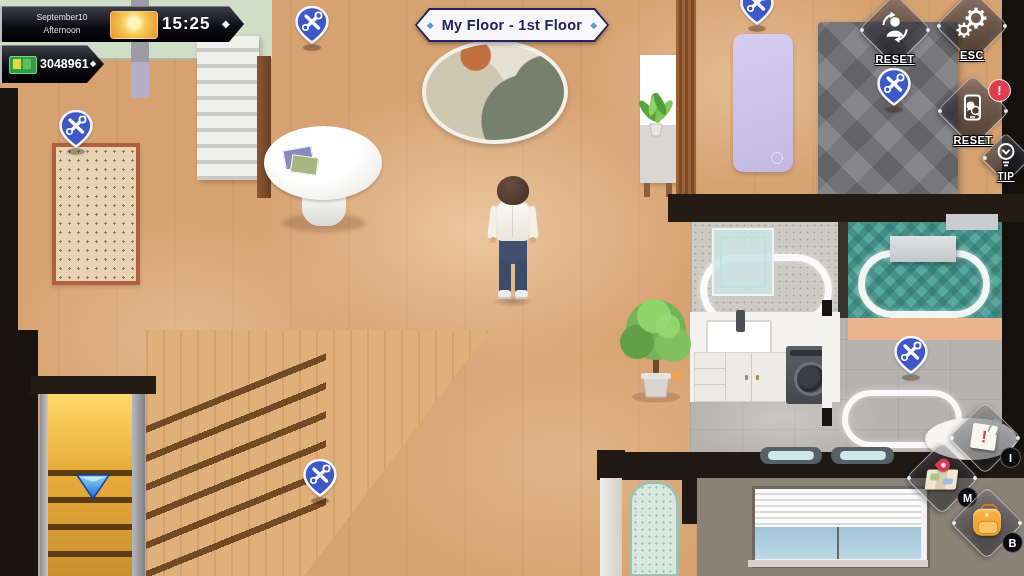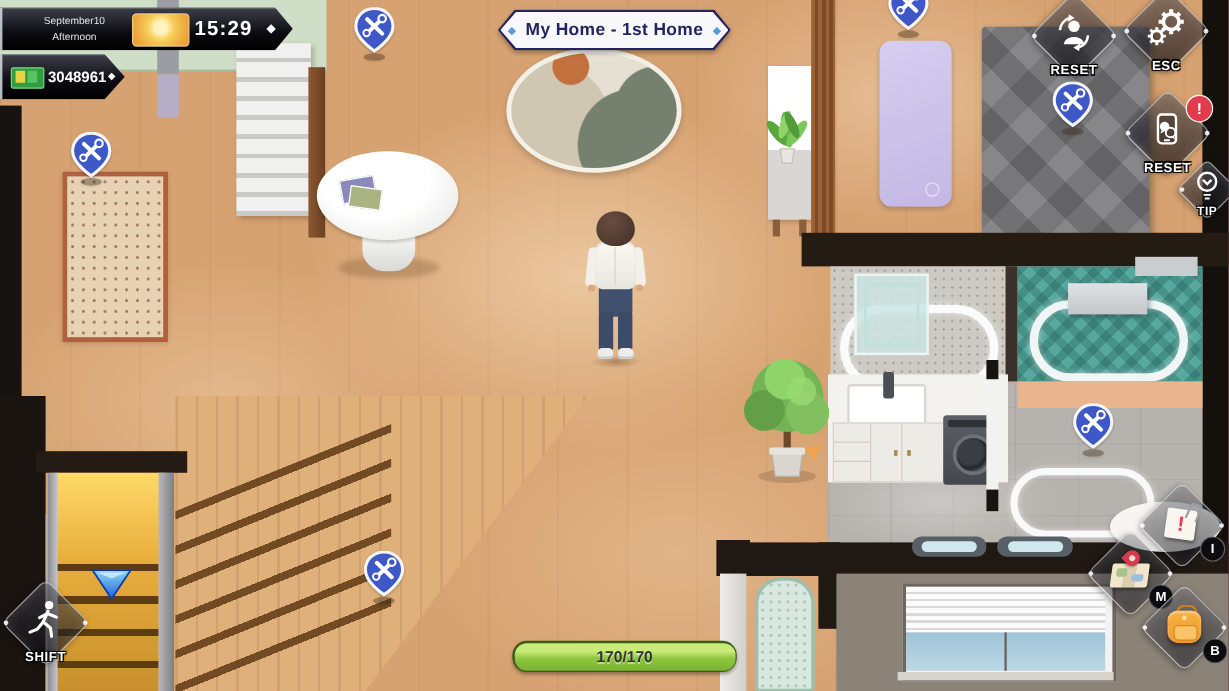--- a/index.html
+++ b/index.html
@@ -24,21 +24,21 @@
   .teal{background:
       repeating-linear-gradient(135deg, rgba(32,94,86,.35) 0 7px, transparent 7px 15px),
       repeating-linear-gradient(45deg, rgba(32,94,86,.30) 0 7px, transparent 7px 15px), #57a89f;}
   .grayrug{background:
       repeating-linear-gradient(45deg, rgba(255,255,255,.07) 0 22px, rgba(0,0,0,.10) 22px 44px),
       repeating-linear-gradient(-45deg, rgba(255,255,255,.05) 0 22px, rgba(0,0,0,.08) 22px 44px), #77777a;
       border-radius:4px;box-shadow:2px 3px 6px rgba(0,0,0,.3);}
   .ovaltrack{border:7px solid rgba(255,255,255,.92);border-radius:42px;box-shadow:0 0 6px rgba(255,255,255,.5), inset 0 0 5px rgba(255,255,255,.5);}
   
   .banner{background:linear-gradient(180deg,#40404c,#0b0b11 60%,#000);box-shadow:inset 0 1px 0 rgba(255,255,255,.35);border-left:2px solid rgba(215,220,228,.85);}
-  .olbl{color:#fff;font-weight:bold;text-shadow:1px 1px 0 rgba(0,0,0,.9),-1px 1px 0 rgba(0,0,0,.9),1px -1px 0 rgba(0,0,0,.9),-1px -1px 0 rgba(0,0,0,.9),0 0 3px #000;}
+  .olbl{color:#fff;font-weight:bold;text-shadow:1px 1px 0 rgba(0,0,0,.9),-1px 1px 0 rgba(0,0,0,.9),1px -1px 0 rgba(0,0,0,.9),-1px -1px 0 rgba(0,0,0,.9),0 0 3px #000;text-decoration:underline;}
   .dbtn .dia{position:absolute;left:50%;top:50%;transform:translate(-50%,-50%) rotate(45deg);
       background:linear-gradient(135deg, rgba(70,70,82,.55), rgba(8,8,12,.68));
       border:1px solid rgba(255,255,255,.55);border-radius:7px;box-shadow:inset 0 0 10px rgba(255,255,255,.12), 0 2px 5px rgba(0,0,0,.35);}
   .dbtn .dotL,.dbtn .dotR{position:absolute;top:50%;width:4px;height:4px;margin-top:-2px;border-radius:50%;background:rgba(255,255,255,.85);}
   .dbtn .icon{position:absolute;left:50%;top:50%;transform:translate(-50%,-58%);}
   .dbtn .lbl{position:absolute;left:50%;transform:translateX(-50%);bottom:1px;font-size:11px;letter-spacing:.5px;white-space:nowrap;}
   .hotkey{position:absolute;width:19px;height:19px;border-radius:50%;background:#0c0c10;border:1px solid rgba(255,255,255,.35);
       color:#fff;font-size:11px;font-weight:bold;display:flex;align-items:center;justify-content:center;}
   .pin{position:absolute;width:36px;height:46px;filter:drop-shadow(0 1px 1px rgba(0,0,0,.25));}
 </style>
@@ -281,38 +281,38 @@
     </svg>
   </div>
     </div>
 
   <div class="a banner" style="left:0;top:6px;width:244px;height:36px;clip-path:polygon(0 0,229px 0,244px 50%,229px 100%,0 100%)">
     <div class="a" style="left:14px;top:5px;width:92px;text-align:center;color:#e4e4e4;font-size:8.5px;line-height:1.5">
       <div>September10</div>
       <div>Afternoon</div>
     </div>
     <div class="a" style="left:108px;top:5px;width:46px;height:26px;border-radius:4px;border:1px solid rgba(255,255,255,.4);background:radial-gradient(circle at 50% 42%, #fff3c0 0 18%, #f6ce58 40%, #efa93e 75%, #e89a35)"></div>
-    <div class="a" style="left:160px;top:8px;color:#fff;font-size:17px;font-weight:bold;letter-spacing:1px">15:29</div>
+    <div class="a" style="left:160px;top:8px;color:#fff;font-size:17px;font-weight:bold;letter-spacing:1px">15:25</div>
     <div class="a" style="left:220px;top:12px;color:#fff;font-size:10px">◆</div>
   </div>
 
   <div class="a banner" style="left:0;top:45px;width:104px;height:38px;clip-path:polygon(0 0,87px 0,104px 50%,87px 100%,0 100%)">
     <div class="a" style="left:7px;top:11px;width:26px;height:16px;background:#2f9e3f;border-radius:2px;border:1px solid #7fd08a">
       <div class="a" style="left:3px;top:2px;width:8px;height:10px;background:#e8d44a"></div>
       <div class="a" style="left:13px;top:2px;width:8px;height:10px;background:#57c262"></div>
     </div>
     <div class="a" style="left:38px;top:12px;color:#fff;font-size:12.5px;font-weight:bold">3048961</div>
     <div class="a" style="left:88px;top:14px;color:#fff;font-size:8px">◆</div>
   </div>
 
   <div class="a" style="left:415px;top:8px;width:194px;height:34px;filter:drop-shadow(0 2px 2px rgba(0,0,0,.35))">
     <div class="a" style="left:0;top:0;width:194px;height:34px;background:#23235f;clip-path:polygon(14px 0,180px 0,194px 50%,180px 100%,14px 100%,0 50%)"></div>
     <div class="a" style="left:2px;top:2px;width:190px;height:30px;background:#f8f8fb;clip-path:polygon(13px 0,177px 0,190px 50%,177px 100%,13px 100%,0 50%);display:flex;align-items:center;justify-content:center;gap:8px">
       <span style="color:#5b9bd5;font-size:9px">◆</span>
-      <span style="color:#23235f;font-size:14.5px;font-weight:bold;letter-spacing:.3px">My Home - 1st Home</span>
+      <span style="color:#23235f;font-size:14.5px;font-weight:bold;letter-spacing:.3px">My Floor - 1st Floor</span>
       <span style="color:#5b9bd5;font-size:9px">◆</span>
     </div>
   </div>
 
   <div class="a dbtn" style="left:859px;top:-6px;width:72px;height:72px">
     <div class="dia" style="width:50px;height:50px"></div>
     <div class="dotL" style="left:1px"></div>
       <div class="dotR" style="right:1px"></div>
     <svg class="icon" width="34" height="34" viewBox="0 0 32 32">
       <circle cx="16" cy="11" r="4.5" fill="#fff"></circle>
@@ -379,36 +379,20 @@
     <div class="dotL" style="left:2px"></div>
     <svg class="icon" width="22" height="26" viewBox="0 0 22 26" style="transform:translate(-50%,-60%)">
       <circle cx="11" cy="9" r="7.5" stroke="#fff" stroke-width="2" fill="rgba(255,255,255,.1)"></circle>
       <path d="M7.5 7.5 L11 11 L14.5 7.5" stroke="#fff" stroke-width="2" fill="none"></path>
       <line x1="8" y1="20" x2="14" y2="20" stroke="#fff" stroke-width="1.6"></line>
       <line x1="9" y1="23" x2="13" y2="23" stroke="#fff" stroke-width="1.6"></line>
     </svg>
     <div class="lbl olbl" style="font-size:10px">TIP</div>
   </div>
 
-  <div class="a dbtn" style="left:2px;top:483px;width:72px;height:72px">
-    <div class="dia" style="width:50px;height:50px"></div>
-    <div class="dotL" style="left:1px"></div>
-      <div class="dotR" style="right:1px"></div>
-    <svg class="icon" width="32" height="34" viewBox="0 0 32 34">
-      <circle cx="19" cy="5" r="3.4" fill="#fff"></circle>
-      <g stroke="#fff" stroke-width="2.6" stroke-linecap="round" fill="none">
-        <path d="M18 10 L14 19"></path>
-        <path d="M17.5 12 L25 15"></path>
-        <path d="M17.5 12 L11 15.5"></path>
-        <path d="M14 19 L20 24 L21 31"></path>
-        <path d="M14 19 L9 25 L3 27.5"></path>
-      </g>
-    </svg>
-    <div class="lbl olbl">SHIFT</div>
-  </div>
 
   <div class="a dbtn" style="left:949px;top:402px;width:72px;height:72px">
     <div class="dia" style="width:50px;height:50px;background:linear-gradient(135deg, rgba(90,90,100,.40), rgba(15,15,20,.55))"></div>
     <div class="dotL" style="left:1px"></div>
       <div class="dotR" style="right:1px"></div>
     <div class="icon" style="width:27px;height:27px">
       <div class="a" style="left:0;top:2px;width:25px;height:25px;background:#faf6ef;border-radius:2px;transform:rotate(8deg);box-shadow:1px 2px 3px rgba(0,0,0,.4)">
         <div style="width:100%;height:100%;display:flex;align-items:center;justify-content:center;color:#e23b4e;font-weight:bold;font-size:17px">!</div>
       </div>
       <div class="a" style="right:-2px;top:-3px;width:7px;height:13px;border:2px solid #9aa0a8;border-bottom:none;border-radius:4px 4px 0 0;transform:rotate(24deg)"></div>
@@ -439,19 +423,14 @@
     <div class="icon" style="width:28px;height:33px">
       <div class="a" style="left:7px;top:0;width:14px;height:8px;border:2.5px solid #c87f1e;border-bottom:none;border-radius:7px 7px 0 0"></div>
       <div class="a" style="left:0;top:5px;width:28px;height:27px;background:linear-gradient(180deg,#f7b043,#ef9c2e);border-radius:8px 8px 9px 9px;box-shadow:inset 0 2px 2px rgba(255,255,255,.4), 0 2px 3px rgba(0,0,0,.4)">
         <div class="a" style="left:5px;top:12px;width:18px;height:11px;background:#f9c468;border:1.5px solid #d98a20;border-radius:4px"></div>
         <div class="a" style="left:12px;top:4px;width:4px;height:4px;background:#ffe49a;border-radius:50%"></div>
       </div>
     </div>
     <div class="hotkey" style="right:0;bottom:6px">B</div>
   </div>
 
-  <div class="a" style="left:427px;top:534px;width:184px;height:23px;border-radius:12px;background:#3a5c18;padding:1.5px;box-shadow:0 2px 3px rgba(0,0,0,.35)">
-    <div style="width:100%;height:100%;border-radius:10px;background:linear-gradient(180deg,#c8ea76 0 30%,#8fc73e 55%,#7ab232);position:relative">
-      <div style="position:absolute;inset:0;display:flex;align-items:center;justify-content:center;font-size:13px;font-weight:bold;color:#333;text-shadow:0 1px 0 rgba(255,255,255,.45)">170/170</div>
-    </div>
-  </div>
 
 </div>
 
 </body></html>

